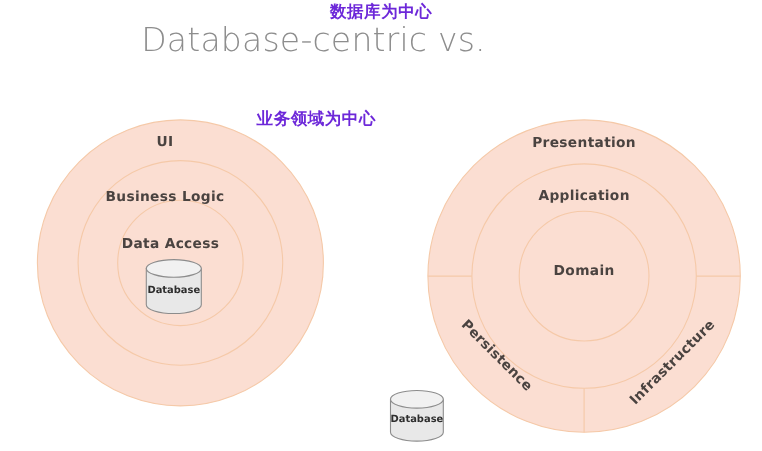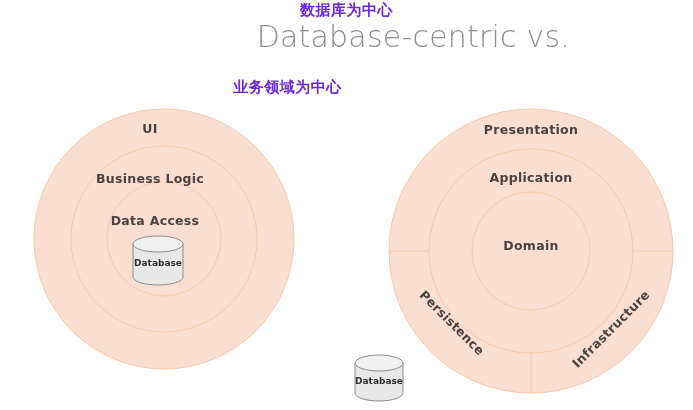--- a/index.html
+++ b/index.html
@@ -42,35 +42,34 @@
   }
   .cn-top {
     position: absolute;
     left: 0;
     top: 1px;
     width: 693px;
   }
   .cn-bottom {
     position: absolute;
     left: 0;
-    top: 78px;
+    top: 99px;
     width: 575px;
   }
   .main-title {
     position: absolute;
     left: 0;
     top: 20px;
     width: 570px;
     font-family: "DejaVu Sans", "Liberation Sans", sans-serif;
     font-size: 30px;
     font-weight: 300;
     color: #8d8d8d;
     line-height: 33px;
     letter-spacing: 0.2px;
-    text-align: right;
   }
   .main-title .tline { display: block; }
 
   
   .ring-label {
     font-family: "DejaVu Sans", "Liberation Sans", sans-serif;
     font-size: 12.5px;
     font-weight: 700;
     fill: #4a4340;
     letter-spacing: 0.3px;

